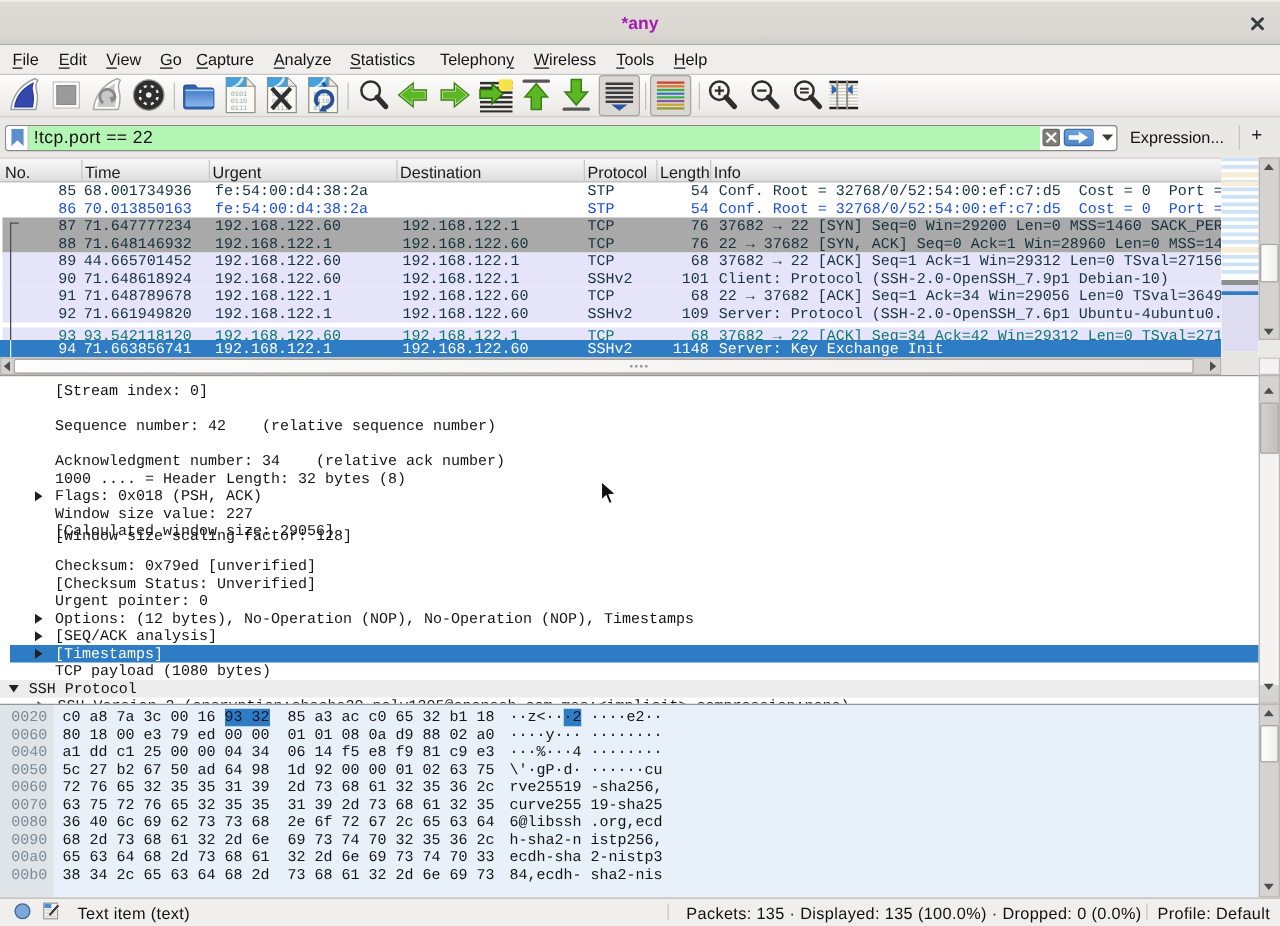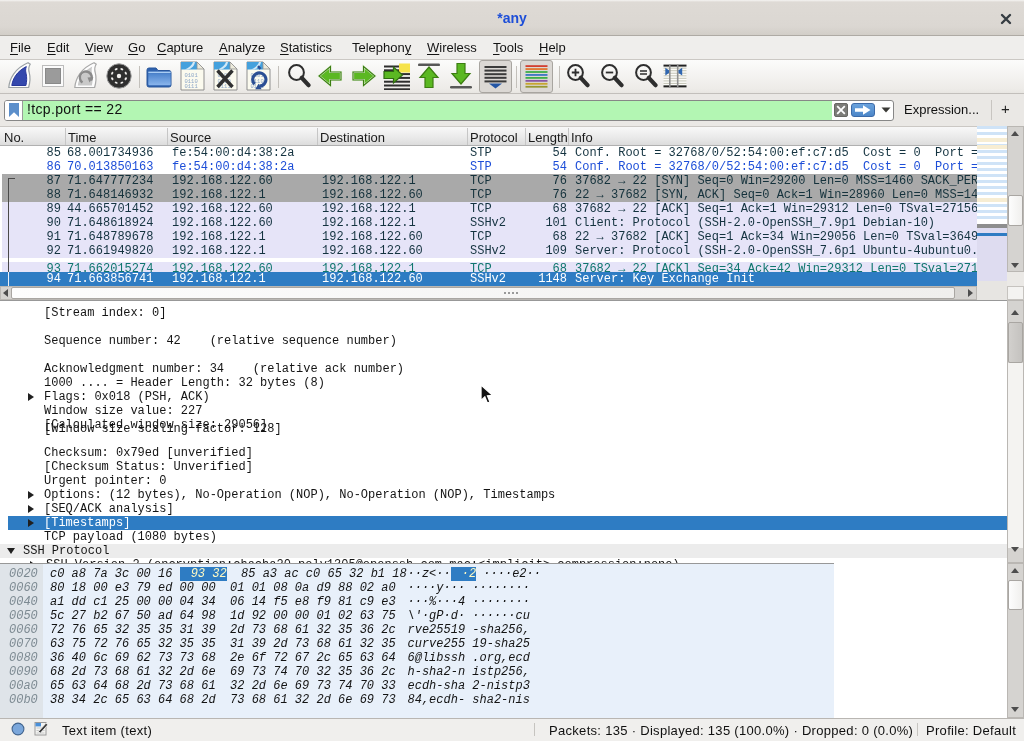--- a/index.html
+++ b/index.html
@@ -3,21 +3,21 @@
 <meta charset="utf-8">
 <style>
 * { margin:0; padding:0; box-sizing:border-box; }
 html,body { width:1024px; height:741px; overflow:hidden; }
 body { font-family:"Liberation Sans", sans-serif; position:relative; background:#fff; }
 .abs { position:absolute; }
 .mono { font-family:"Liberation Mono", monospace; font-size:12px; }
 #titlebar { left:0; top:0; width:1024px; height:36px;
   background:linear-gradient(#f5f4f2 0%, #dedad5 6%, #dbd7d2 75%, #d2cec8 100%);
   border-bottom:1px solid #aeaaa4; }
-#title { left:0; top:10px; width:1024px; text-align:center; font-size:14px; font-weight:bold; color:#1d4ed8; }
+#title { left:0; top:10px; width:1024px; text-align:center; font-size:14px; font-weight:bold; color:#a21caf; }
 #menubar { left:0; top:36px; width:1024px; height:24px; background:#efeeec; border-bottom:1px solid #cbc8c4; }
 .menu { position:absolute; top:40px; font-size:13px; color:#141414; }
 .menu u { text-decoration-thickness:1px; text-underline-offset:2px; }
 #toolbar { left:0; top:60px; width:1024px; height:34px;
   background:linear-gradient(#fcfcfb, #edebe8 88%, #e8e6e2 100%);
   border-bottom:1px solid #c2bfbb; }
 .tsep { position:absolute; top:66px; width:1px; height:22px; background:#c3c0bb; }
 .tbox { position:absolute; top:60px; width:33px; height:33px; background:#dbd8d4; border:1px solid #a8a5a0; border-radius:3px; }
 #filterbar { left:0; top:94px; width:1024px; height:32px; background:#eae8e5; }
 #finput { left:4px; top:100px; width:890px; height:21px; background:#ffffff; border:1px solid #878787; border-radius:3px; }
@@ -46,25 +46,25 @@
 .thumbg { position:absolute; background:linear-gradient(90deg,#d2d0cd,#c4c2bf); border:1px solid #a9a6a2; border-radius:2px; }
 .arr { position:absolute; width:0; height:0; }
 .arr-up { border-left:4px solid transparent; border-right:4px solid transparent; border-bottom:5px solid #4d4d4d; }
 .arr-dn { border-left:4px solid transparent; border-right:4px solid transparent; border-top:5px solid #4d4d4d; }
 .arr-lf { border-top:4px solid transparent; border-bottom:4px solid transparent; border-right:5px solid #4d4d4d; }
 .arr-rt { border-top:4px solid transparent; border-bottom:4px solid transparent; border-left:5px solid #4d4d4d; }
 #details { left:0; top:300px; width:1007px; height:263px; background:#fff; border-top:1px solid #989898; overflow:hidden; }
 .dline { position:absolute; left:0; width:1007px; height:14px; white-space:pre; color:#141414; }
 .tri-r { position:absolute; width:0; height:0; border-top:4px solid transparent; border-bottom:4px solid transparent; border-left:6px solid #202020; top:3px; }
 .tri-d { position:absolute; width:0; height:0; border-left:4px solid transparent; border-right:4px solid transparent; border-top:6px solid #202020; top:4px; }
-#hex { left:0; top:563px; width:834px; height:155px; background:#e8f0fa; border-top:1px solid #989898; overflow:hidden;font-style:italic; }
+#hex { left:0; top:563px; width:1007px; height:155px; background:#e8f0fa; border-top:1px solid #989898; overflow:hidden; }
 #hexoff { position:absolute; left:0; top:0; width:43px; height:155px; background:#dfe4e9; }
 .xline { position:absolute; white-space:pre; color:#141414; }
 .xoff { position:absolute; color:#7d8a92; white-space:pre; }
-.hl { background:#2e7cc3; color:#fef9c3;padding-left:11px; }
+.hl { background:#2e7cc3; color:#0f172a; }
 #statusbar { left:0; top:718px; width:1024px; height:23px; background:#f0efed; border-top:1px solid #b9b6b2; }
 .sbtext { position:absolute; top:5px; font-size:13px; color:#101010; letter-spacing:0.3px; }
 .ssep { position:absolute; top:723px; width:1px; height:13px; background:#c6c4c0; }
 </style>
 </head>
 <body>
 <div class="abs" id="titlebar"></div>
 <div class="abs" id="title">*any</div>
 <svg class="abs" style="left:1000px;top:13px" width="12" height="12" viewBox="0 0 12 12">
  <path d="M2 2 L10 10 M10 2 L2 10" stroke="#353c42" stroke-width="2.4" stroke-linecap="round"></path>
@@ -268,21 +268,21 @@
 </svg>
 <svg class="abs" style="left:881px;top:107px" width="10" height="6" viewBox="0 0 10 6">
  <path d="M0.5 0.5 H9.5 L5 5.5 Z" fill="#3a3a36"></path>
 </svg>
 <div class="abs" id="fexp">Expression...</div>
 <div class="abs" style="left:991px;top:100px;width:1px;height:20px;background:#c8c5c1"></div>
 <div class="abs" id="fplus">+</div>
 <div class="abs" id="phead">
   <div class="hcol" style="left:4px">No.</div>
   <div class="hcol" style="left:68px">Time</div>
-  <div class="hcol" style="left:170px">Source</div>
+  <div class="hcol" style="left:170px">Urgent</div>
   <div class="hcol" style="left:320px">Destination</div>
   <div class="hcol" style="left:470px">Protocol</div>
   <div class="hcol" style="left:528px">Length</div>
   <div class="hcol" style="left:571px">Info</div>
   <div class="hsep" style="left:65px"></div>
   <div class="hsep" style="left:167px"></div>
   <div class="hsep" style="left:317px"></div>
   <div class="hsep" style="left:467px"></div>
   <div class="hsep" style="left:525px"></div>
   <div class="hsep" style="left:568px"></div>
@@ -290,21 +290,21 @@
 
 <div class="abs mono" id="plist">
 <div class="prow" style="top:0px;background:#ffffff;color:#143340"><span class="c-no">85</span><span class="c-time">68.001734936</span><span class="c-src">fe:54:00:d4:38:2a</span><span class="c-dst"></span><span class="c-pro">STP</span><span class="c-len">54</span><span class="c-info">Conf. Root = 32768/0/52:54:00:ef:c7:d5  Cost = 0  Port = 0x8001</span></div>
 <div class="prow" style="top:14px;background:#ffffff;color:#1d4ed8"><span class="c-no">86</span><span class="c-time">70.013850163</span><span class="c-src">fe:54:00:d4:38:2a</span><span class="c-dst"></span><span class="c-pro">STP</span><span class="c-len">54</span><span class="c-info">Conf. Root = 32768/0/52:54:00:ef:c7:d5  Cost = 0  Port = 0x8001</span></div>
 <div class="prow" style="top:28px;background:#a9a9a9;color:#15323c"><span class="c-no">87</span><span class="c-time">71.647777234</span><span class="c-src">192.168.122.60</span><span class="c-dst">192.168.122.1</span><span class="c-pro">TCP</span><span class="c-len">76</span><span class="c-info">37682 → 22 [SYN] Seq=0 Win=29200 Len=0 MSS=1460 SACK_PERM=1 TSv</span></div>
 <div class="prow" style="top:42px;background:#a9a9a9;color:#15323c"><span class="c-no">88</span><span class="c-time">71.648146932</span><span class="c-src">192.168.122.1</span><span class="c-dst">192.168.122.60</span><span class="c-pro">TCP</span><span class="c-len">76</span><span class="c-info">22 → 37682 [SYN, ACK] Seq=0 Ack=1 Win=28960 Len=0 MSS=1460 SACK</span></div>
 <div class="prow" style="top:56px;background:#e6e4f8;color:#143340"><span class="c-no">89</span><span class="c-time">44.665701452</span><span class="c-src">192.168.122.60</span><span class="c-dst">192.168.122.1</span><span class="c-pro">TCP</span><span class="c-len">68</span><span class="c-info">37682 → 22 [ACK] Seq=1 Ack=1 Win=29312 Len=0 TSval=2715669996 T</span></div>
 <div class="prow" style="top:70px;background:#e6e4f8;color:#143340"><span class="c-no">90</span><span class="c-time">71.648618924</span><span class="c-src">192.168.122.60</span><span class="c-dst">192.168.122.1</span><span class="c-pro">SSHv2</span><span class="c-len">101</span><span class="c-info">Client: Protocol (SSH-2.0-OpenSSH_7.9p1 Debian-10)</span></div>
 <div class="prow" style="top:84px;background:#e6e4f8;color:#143340"><span class="c-no">91</span><span class="c-time">71.648789678</span><span class="c-src">192.168.122.1</span><span class="c-dst">192.168.122.60</span><span class="c-pro">TCP</span><span class="c-len">68</span><span class="c-info">22 → 37682 [ACK] Seq=1 Ack=34 Win=29056 Len=0 TSval=3649551440 </span></div>
 <div class="prow" style="top:98px;background:#e6e4f8;color:#143340"><span class="c-no">92</span><span class="c-time">71.661949820</span><span class="c-src">192.168.122.1</span><span class="c-dst">192.168.122.60</span><span class="c-pro">SSHv2</span><span class="c-len">109</span><span class="c-info">Server: Protocol (SSH-2.0-OpenSSH_7.6p1 Ubuntu-4ubuntu0.3)</span></div>
-<div class="prow" style="top:116px;background:#e6e4f8;color:#0f766e"><span class="c-no">93</span><span class="c-time">71.662015274</span><span class="c-src">192.168.122.60</span><span class="c-dst">192.168.122.1</span><span class="c-pro">TCP</span><span class="c-len">68</span><span class="c-info">37682 → 22 [ACK] Seq=34 Ack=42 Win=29312 Len=0 TSval=2715670013</span></div>
+<div class="prow" style="top:116px;background:#e6e4f8;color:#0f766e"><span class="c-no">93</span><span class="c-time">93.542118120</span><span class="c-src">192.168.122.60</span><span class="c-dst">192.168.122.1</span><span class="c-pro">TCP</span><span class="c-len">68</span><span class="c-info">37682 → 22 [ACK] Seq=34 Ack=42 Win=29312 Len=0 TSval=2715670013</span></div>
 <div class="prow" style="top:126px;background:#2e7cc3;color:#ffffff"><span class="c-no">94</span><span class="c-time">71.663856741</span><span class="c-src">192.168.122.1</span><span class="c-dst">192.168.122.60</span><span class="c-pro">SSHv2</span><span class="c-len">1148</span><span class="c-info">Server: Key Exchange Init</span></div>
 <div class="abs" style="left:8px;top:32px;width:1px;height:94px;background:#4a4a4a"></div>
 <div class="abs" style="left:8px;top:32px;width:7px;height:1px;background:#4a4a4a"></div>
 <div class="abs" style="left:8px;top:126px;width:1px;height:14px;background:#eaf0f8"></div>
 <div class="abs" style="left:0;top:0;width:2px;height:126px;background:#ffffff"></div>
 </div>
 <div class="abs" id="mmap">
 <div class="abs" style="left:0;top:0px;width:30px;height:3px;background:#cfe3f7"></div>
 <div class="abs" style="left:0;top:6px;width:30px;height:3px;background:#cfe3f7"></div>
 <div class="abs" style="left:0;top:12px;width:30px;height:3px;background:#cfe3f7"></div>

